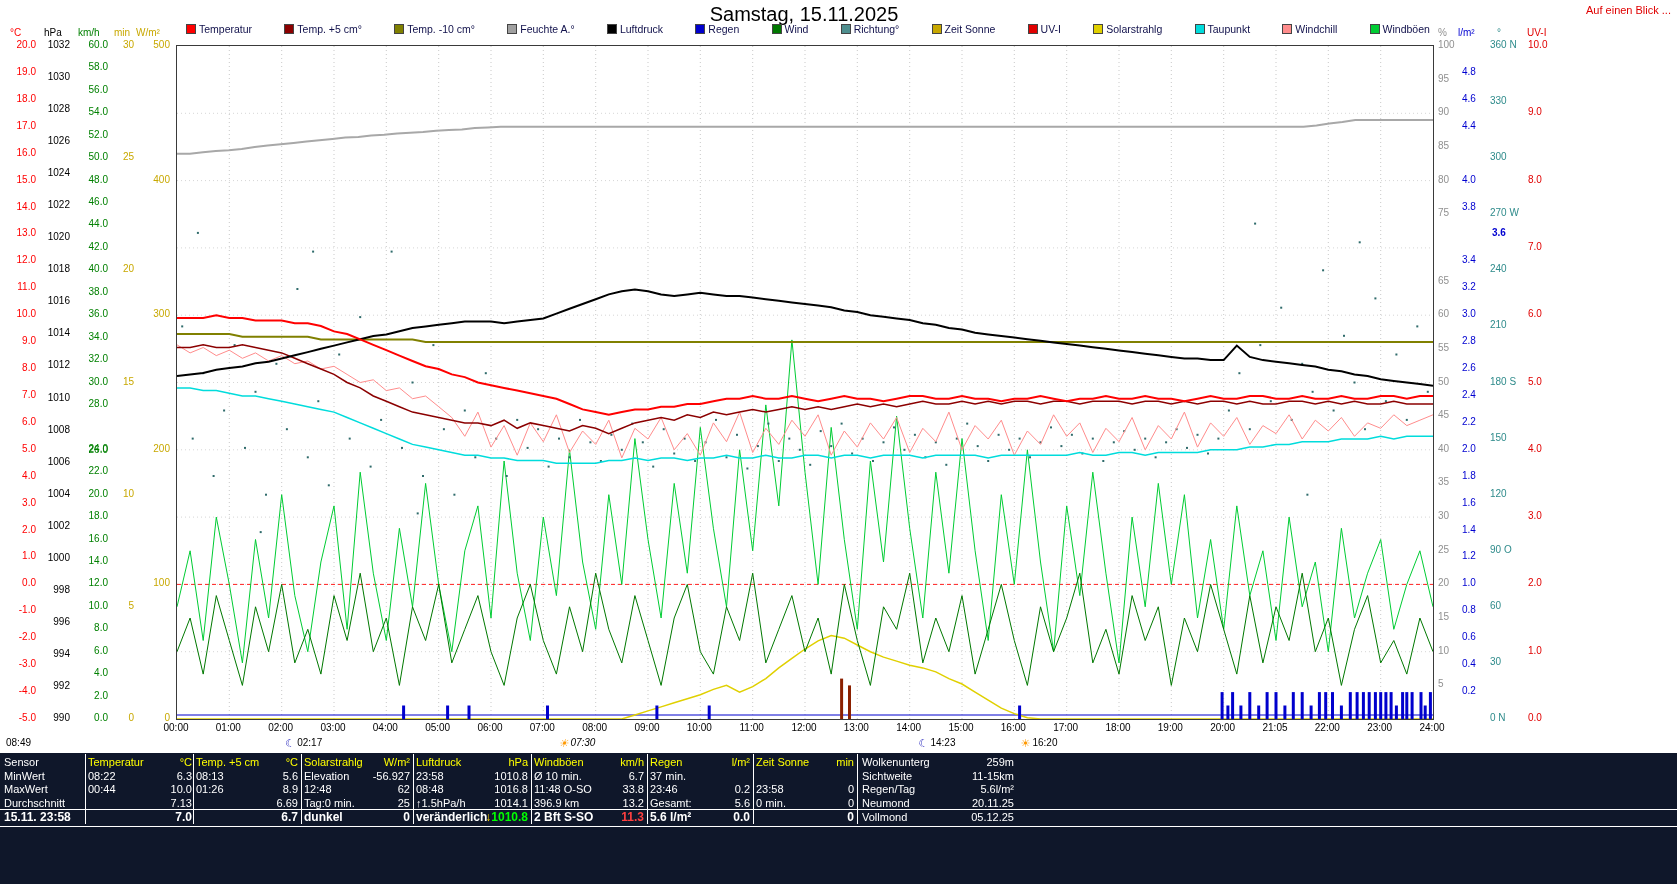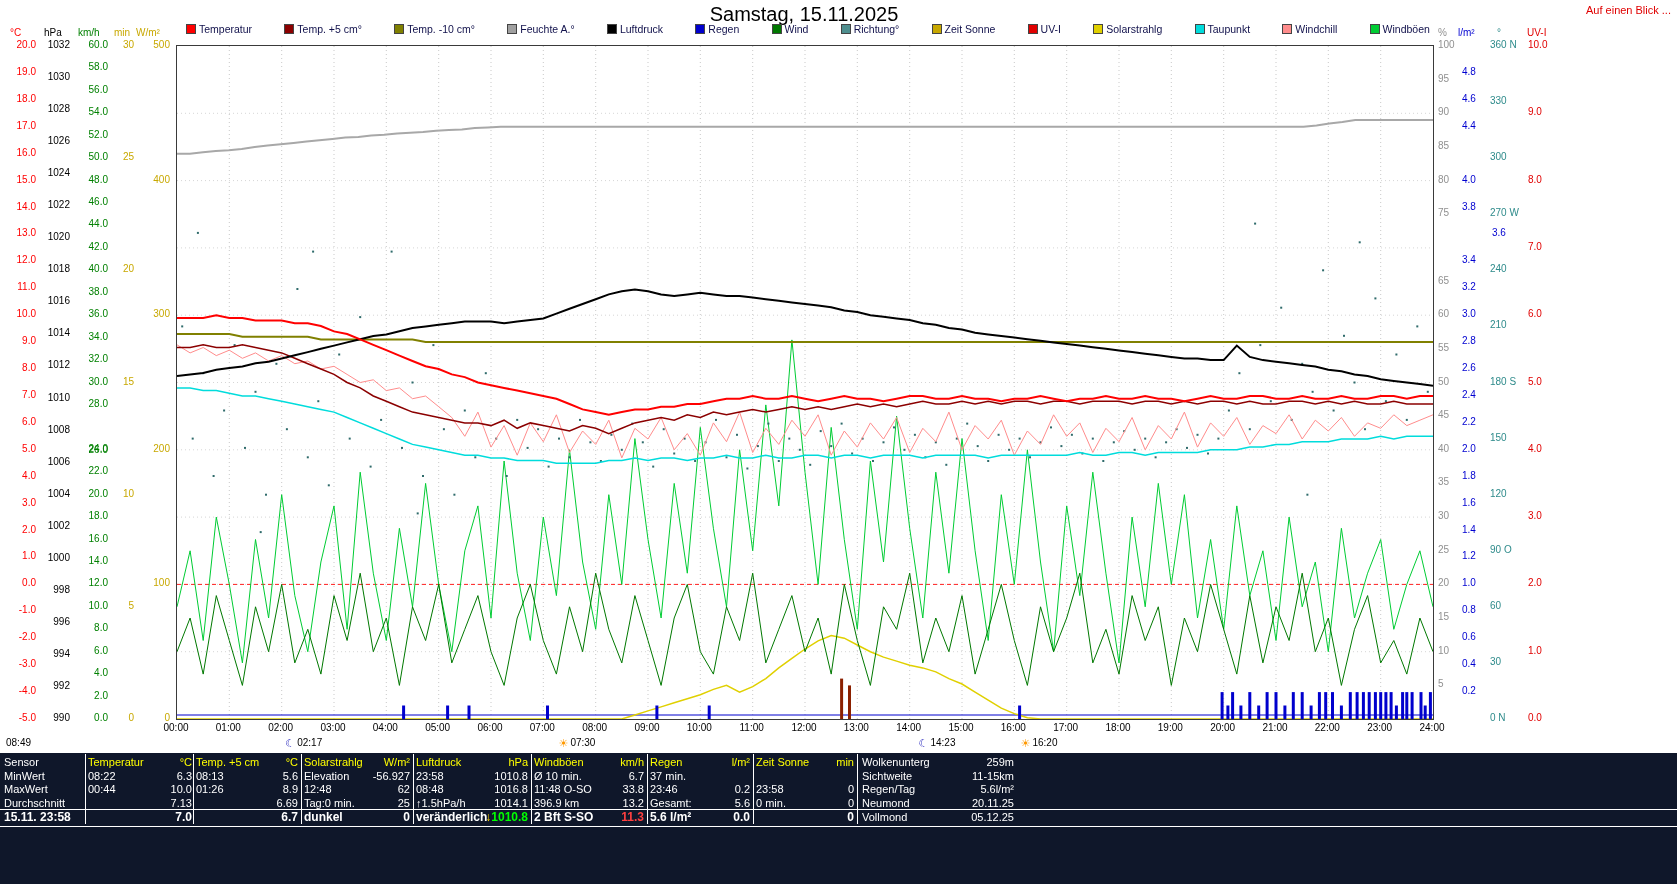--- a/index.html
+++ b/index.html
@@ -208,21 +208,21 @@
       <div class="ax-l" style="top: 612.05px; color: rgb(144, 144, 144); left: 1438px; width: 40px;">15</div>
       <div class="ax-l" style="top: 645.7px; color: rgb(144, 144, 144); left: 1438px; width: 40px;">10</div>
       <div class="ax-l" style="top: 679.35px; color: rgb(144, 144, 144); left: 1438px; width: 40px;">5</div>
       <div class="ax-h" style="left: 1458px; color: rgb(0, 0, 208);">l/m²</div>
       <div class="ax-l" style="top: 66.92px; color: rgb(0, 0, 208); left: 1462px; width: 40px;">4.8</div>
       <div class="ax-l" style="top: 93.84px; color: rgb(0, 0, 208); left: 1462px; width: 40px;">4.6</div>
       <div class="ax-l" style="top: 120.76px; color: rgb(0, 0, 208); left: 1462px; width: 40px;">4.4</div>
       <div class="ax-l" style="top: 147.68px; color: rgb(0, 0, 208); left: 1416px; width: 40px;">4.2</div>
       <div class="ax-l" style="top: 174.6px; color: rgb(0, 0, 208); left: 1462px; width: 40px;">4.0</div>
       <div class="ax-l" style="top: 201.52px; color: rgb(0, 0, 208); left: 1462px; width: 40px;">3.8</div>
-      <div class="ax-l" style="top: 228.44px; color: rgb(0, 0, 208); left: 1492px; width: 40px;">3.6</div>
+      <div class="ax-l" style="top: 228.44px; color: rgb(0, 0, 208); left: 1492px; width: 40px; font-weight: bold;">3.6</div>
       <div class="ax-l" style="top: 255.36px; color: rgb(0, 0, 208); left: 1462px; width: 40px;">3.4</div>
       <div class="ax-l" style="top: 282.28px; color: rgb(0, 0, 208); left: 1462px; width: 40px;">3.2</div>
       <div class="ax-l" style="top: 309.2px; color: rgb(0, 0, 208); left: 1462px; width: 40px;">3.0</div>
       <div class="ax-l" style="top: 336.12px; color: rgb(0, 0, 208); left: 1462px; width: 40px;">2.8</div>
       <div class="ax-l" style="top: 363.04px; color: rgb(0, 0, 208); left: 1462px; width: 40px;">2.6</div>
       <div class="ax-l" style="top: 389.96px; color: rgb(0, 0, 208); left: 1462px; width: 40px;">2.4</div>
       <div class="ax-l" style="top: 416.88px; color: rgb(0, 0, 208); left: 1462px; width: 40px;">2.2</div>
       <div class="ax-l" style="top: 443.8px; color: rgb(0, 0, 208); left: 1462px; width: 40px;">2.0</div>
       <div class="ax-l" style="top: 470.72px; color: rgb(0, 0, 208); left: 1462px; width: 40px;">1.8</div>
       <div class="ax-l" style="top: 497.64px; color: rgb(0, 0, 208); left: 1462px; width: 40px;">1.6</div>
@@ -490,29 +490,29 @@
       <div class="time-l" style="left: 733.667px;">11:00</div>
       <div class="time-l" style="left: 786px;">12:00</div>
       <div class="time-l" style="left: 838.333px;">13:00</div>
       <div class="time-l" style="left: 890.667px;">14:00</div>
       <div class="time-l" style="left: 943px;">15:00</div>
       <div class="time-l" style="left: 995.333px;">16:00</div>
       <div class="time-l" style="left: 1047.67px;">17:00</div>
       <div class="time-l" style="left: 1100px;">18:00</div>
       <div class="time-l" style="left: 1152.33px;">19:00</div>
       <div class="time-l" style="left: 1204.67px;">20:00</div>
-      <div class="time-l" style="left: 1257px;">21:00</div>
+      <div class="time-l" style="left: 1257px;">21:05</div>
       <div class="time-l" style="left: 1309.33px;">22:00</div>
       <div class="time-l" style="left: 1361.67px;">23:00</div>
       <div class="time-l" style="left: 1414px;">24:00</div>
     </div>
   <div id="marker-row">
       <div class="marker" style="left: 6px;">08:49</div>
       <div class="marker" style="left: 285.32px;"><span class="micon" style="color: rgb(0, 0, 176);">☾</span><span>02:17</span></div>
-      <div class="marker" style="left: 558.5px;"><span class="micon" style="color: rgb(255, 153, 0);">☀</span><span>07:30</span></div>
+      <div class="marker" style="left: 558.5px; font-style: italic;"><span class="micon" style="color: rgb(255, 153, 0);">☀</span><span>07:30</span></div>
       <div class="marker" style="left: 918.553px;"><span class="micon" style="color: rgb(0, 0, 176);">☾</span><span>14:23</span></div>
       <div class="marker" style="left: 1020.6px;"><span class="micon" style="color: rgb(255, 153, 0);">☀</span><span>16:20</span></div>
     </div>
   <div class="btable" id="btable">
       <div class="t-cell" style="left: 4px; width: 78px; top: 3px;"><span class="cv"></span><span class="cl">Sensor</span></div>
       <div class="t-cell" style="left: 4px; width: 78px; top: 16.5px;"><span class="cv"></span><span class="cl">MinWert</span></div>
       <div class="t-cell" style="left: 4px; width: 78px; top: 30px;"><span class="cv"></span><span class="cl">MaxWert</span></div>
       <div class="t-cell" style="left: 4px; width: 78px; top: 43.5px;"><span class="cv"></span><span class="cl">Durchschnitt</span></div>
       <div class="t-cell t-bold" style="left: 4px; width: 78px; top: 58px;"><span class="cv"></span><span class="cl">15.11. 23:58</span></div>
       <div class="t-cell t-head" style="left: 88px; width: 104px; top: 3px;"><span class="cv">°C</span><span class="cl">Temperatur</span></div>

